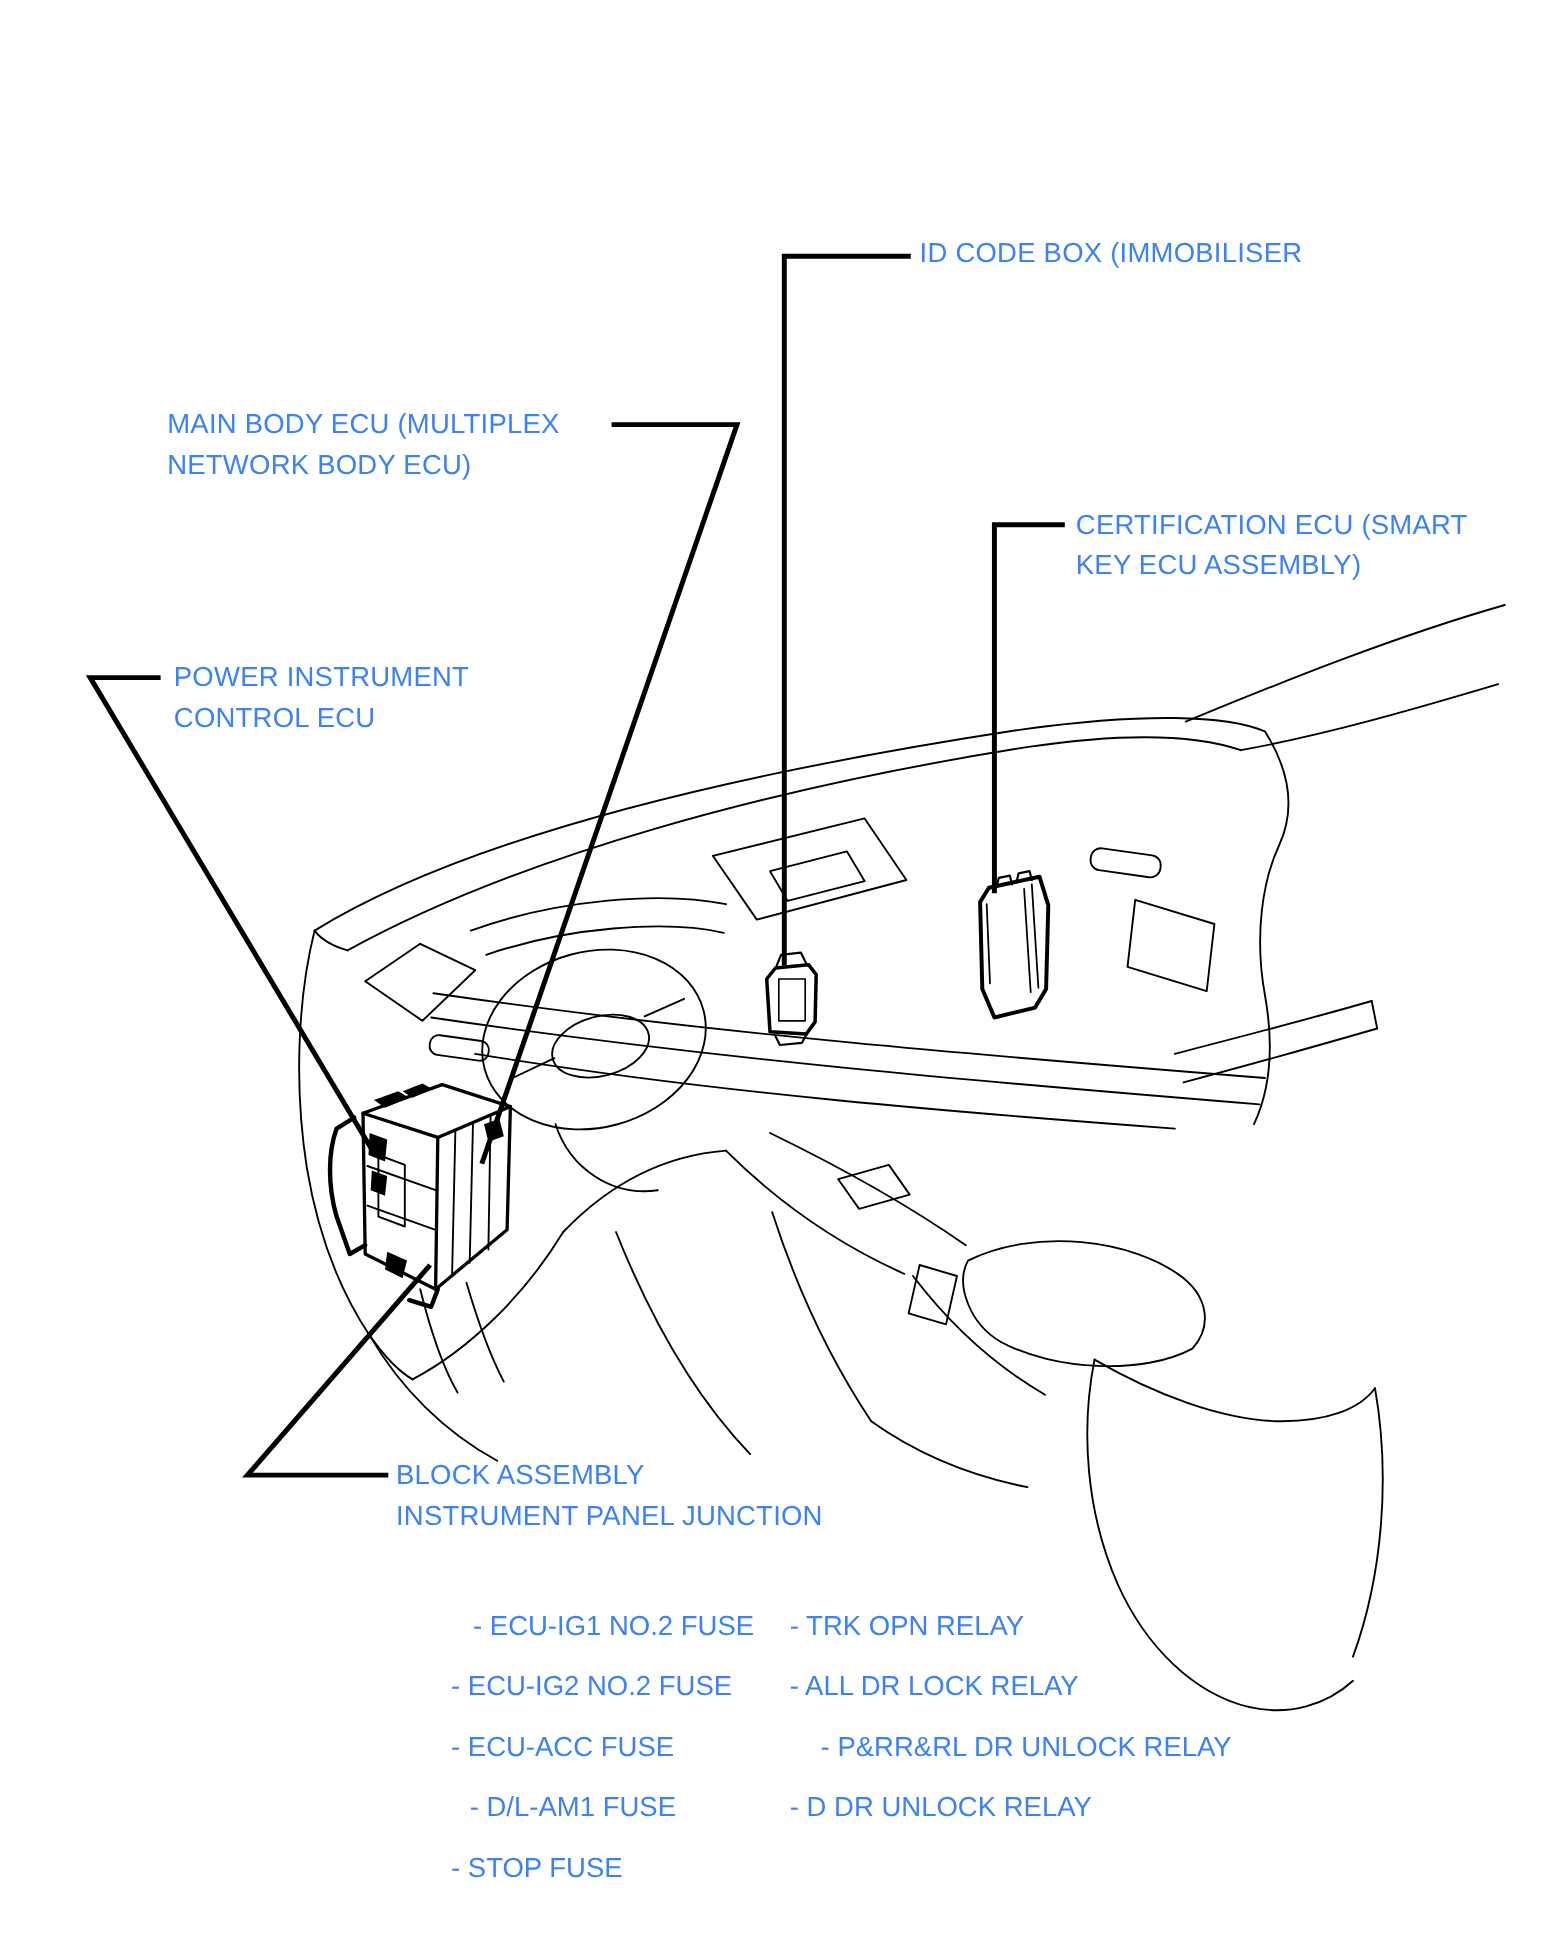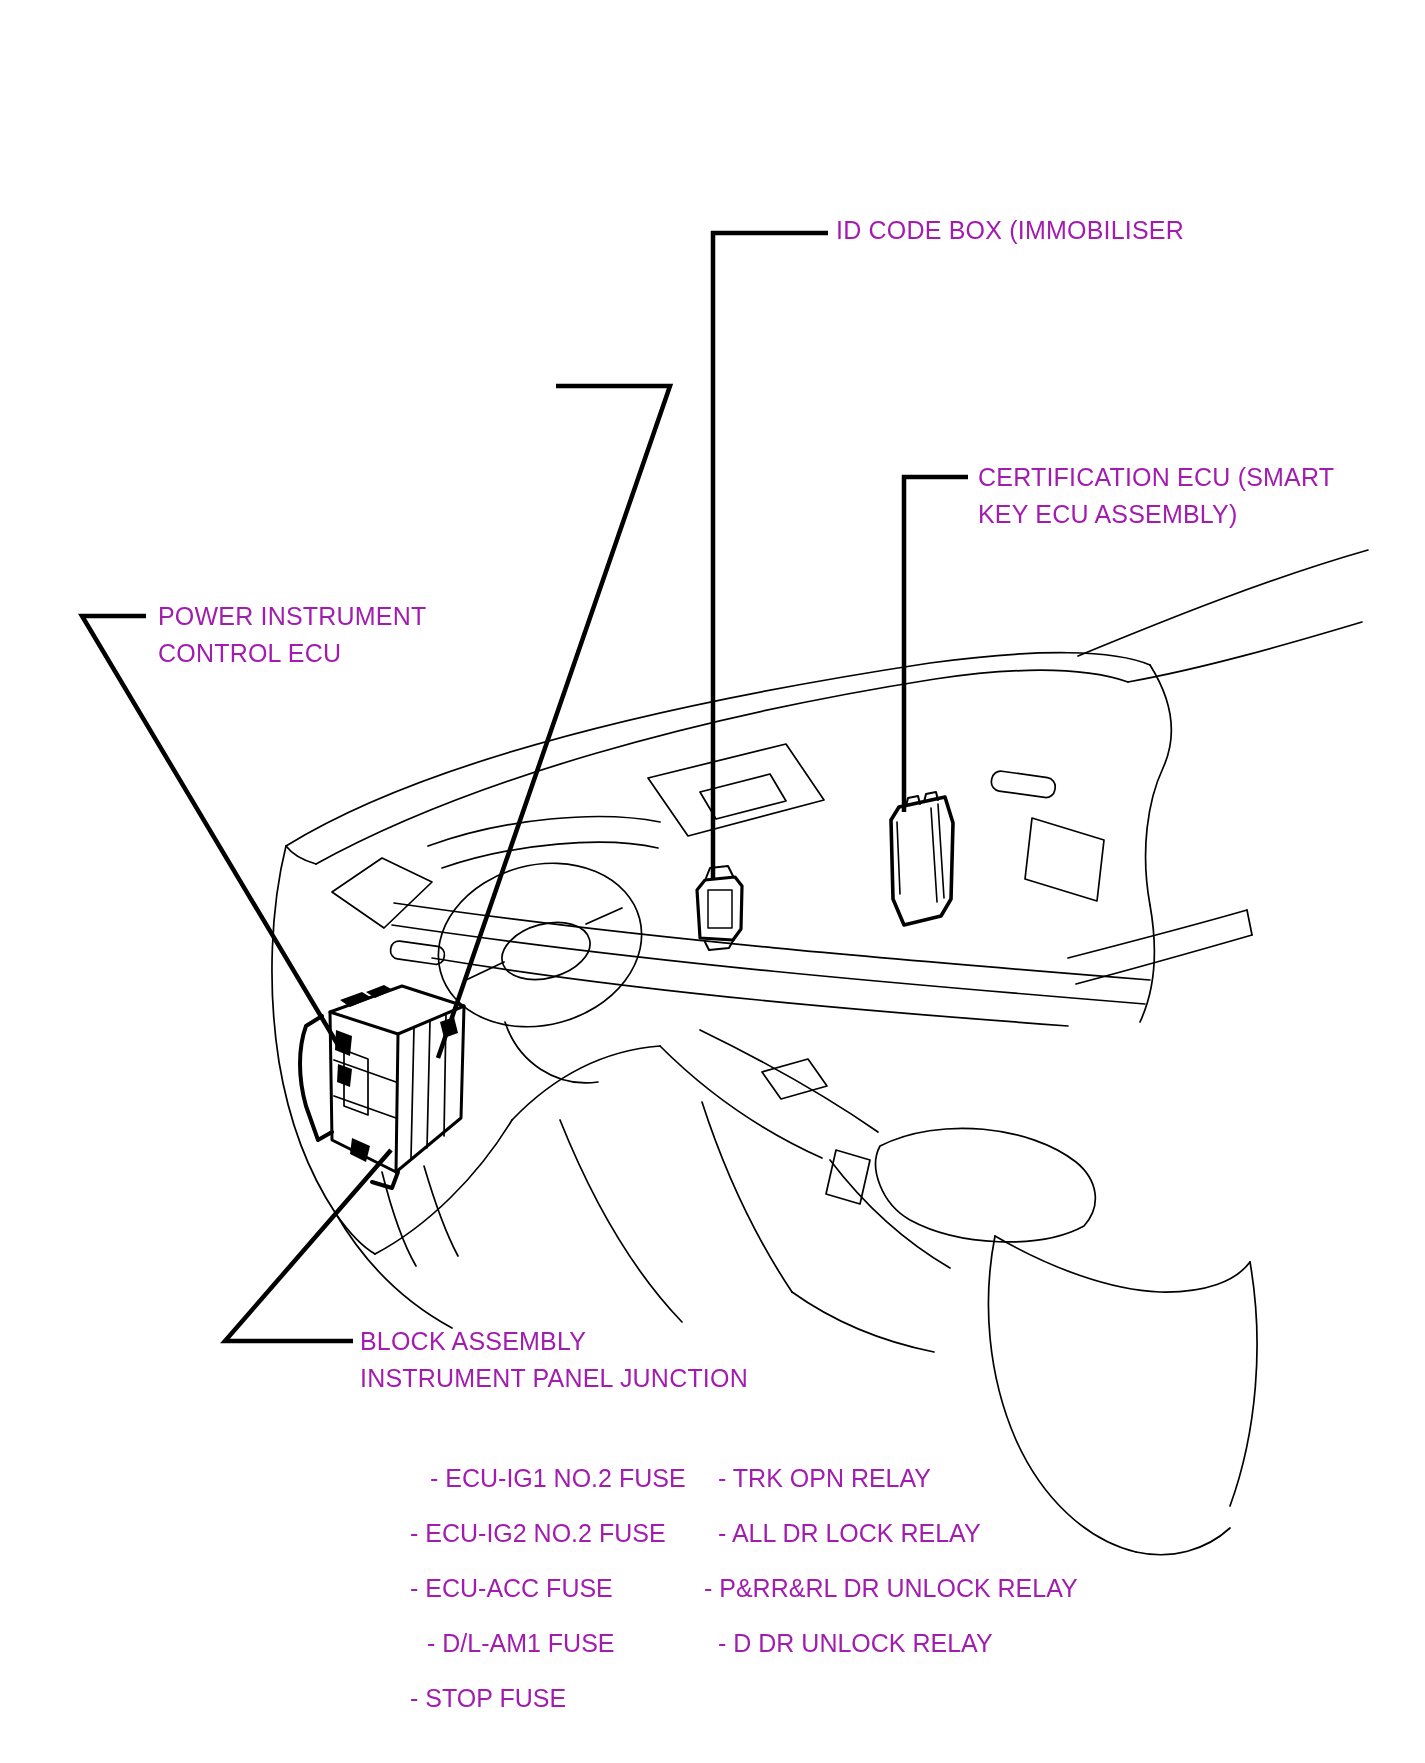--- a/index.html
+++ b/index.html
@@ -2,21 +2,21 @@
 <html><head>
 <meta charset="utf-8">
 <style>
   html, body { margin: 0; padding: 0; background: #ffffff; }
   .page {
     position: relative;
     width: 1425px;
     height: 1763px;
     background: #ffffff;
     font-family: "Liberation Sans", sans-serif;
-    color: #a21caf;
+    color: #3b82f6;
     overflow: hidden;
   }
   svg.art {
     position: absolute;
     left: 0; top: 0;
     width: 1425px; height: 1763px;
   }
   .callout {
     position: absolute;
     font-size: 25px;
@@ -145,20 +145,24 @@
       <path d="M 968,477 L 904,477 L 904,812"></path>
       <path d="M 146,616 L 82,616 L 341,1050"></path>
       <path d="M 353,1341 L 225,1341 L 391,1150"></path>
     </g>
   </svg>
 
   <div class="callout" style="left:836px; top:212px;">
     <span>ID CODE BOX (IMMOBILISER</span>
   </div>
 
+  <div class="callout" style="left:152px; top:368px;">
+    <span>MAIN BODY ECU (MULTIPLEX</span>
+    <span>NETWORK BODY ECU)</span>
+  </div>
 
   <div class="callout" style="left:978px; top:459px;">
     <span>CERTIFICATION ECU (SMART</span>
     <span>KEY ECU ASSEMBLY)</span>
   </div>
 
   <div class="callout" style="left:158px; top:598px;">
     <span>POWER INSTRUMENT</span>
     <span>CONTROL ECU</span>
   </div>
@@ -170,17 +174,17 @@
 
   <div>
     <div class="list-item" style="left:430px; top:1460px;">- ECU-IG1 NO.2 FUSE</div>
     <div class="list-item" style="left:410px; top:1515px;text-align:right;">- ECU-IG2 NO.2 FUSE</div>
     <div class="list-item" style="left:410px; top:1570px;">- ECU-ACC FUSE</div>
     <div class="list-item" style="left:410px; top:1625px;margin-left:17px;">- D/L-AM1 FUSE</div>
     <div class="list-item" style="left:410px; top:1680px;">- STOP FUSE</div>
 
     <div class="list-item" style="left:718px; top:1460px;">- TRK OPN RELAY</div>
     <div class="list-item" style="left:718px; top:1515px;">- ALL DR LOCK RELAY</div>
-    <div class="list-item" style="left:704px; top:1570px;">- P&amp;RR&amp;RL DR UNLOCK RELAY</div>
+    <div class="list-item" style="left:746px; top:1570px;">- P&amp;RR&amp;RL DR UNLOCK RELAY</div>
     <div class="list-item" style="left:718px; top:1625px;">- D DR UNLOCK RELAY</div>
   </div>
 
 </div>
 
 </body></html>

